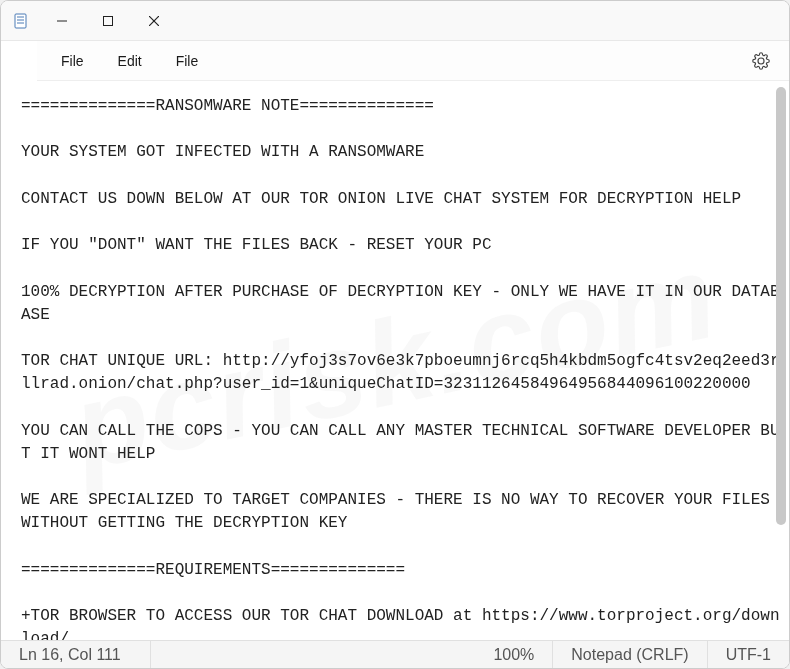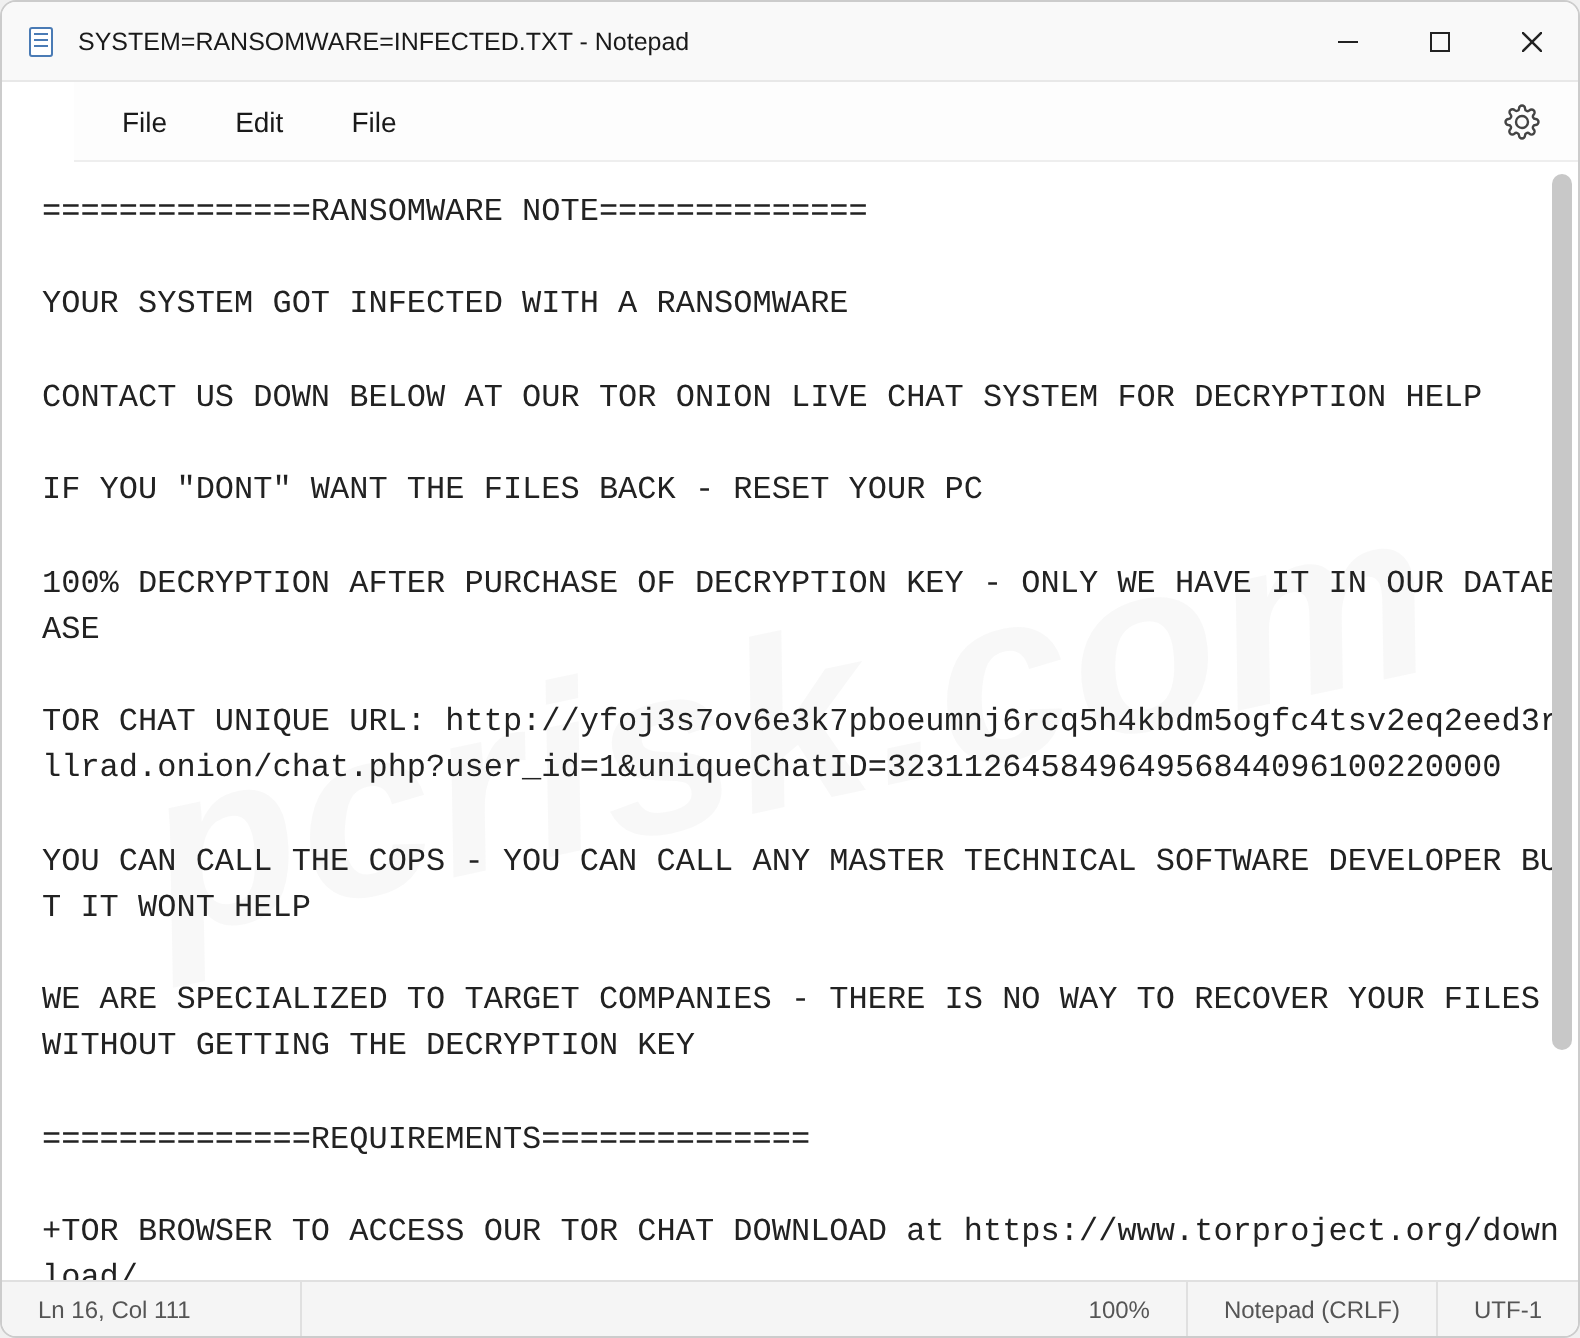--- a/index.html
+++ b/index.html
@@ -115,21 +115,21 @@
       height: 80%;
       background: #c8c8c8;
       border-radius: 5px;
     }
     .statusbar {
       height: 28px;
       border-top: 1px solid #e0e0e0;
       background: #f5f5f5;
       display: flex;
       align-items: flex-end;
-      font-size: 12px;
+      font-size: 16px;
       color: #555;
     }
     .status-cell {
       padding: 0 18px;
       border-right: 1px solid #e0e0e0;
       height: 100%;
       display: flex;
       align-items: center;
     }
     .status-cell.first { flex: 0 0 150px; }
@@ -154,21 +154,20 @@
 
   <div class="titlebar">
     <span class="icon">
       <svg width="16" height="16" viewBox="0 0 16 16">
         <rect x="2" y="1" width="11" height="14" rx="1" fill="#fff" stroke="#4a7bb5" stroke-width="1"></rect>
         <line x1="4" y1="4" x2="11" y2="4" stroke="#4a7bb5" stroke-width="1"></line>
         <line x1="4" y1="7" x2="11" y2="7" stroke="#4a7bb5" stroke-width="1"></line>
         <line x1="4" y1="10" x2="11" y2="10" stroke="#4a7bb5" stroke-width="1"></line>
       </svg>
     </span>
-    <span class="title">SYSTEM=RANSOMWARE=INFECTED.TXT - Notepad</span>
     <div class="win-controls">
       <div class="win-btn">
         <svg width="10" height="10" viewBox="0 0 10 10">
             <line x1="0" y1="5" x2="10" y2="5" stroke="#222" stroke-width="1"></line>
           </svg>
       </div>
       <div class="win-btn">
         <svg width="10" height="10" viewBox="0 0 10 10">
             <rect x="0.5" y="0.5" width="9" height="9" fill="none" stroke="#222" stroke-width="1"></rect>
           </svg>

